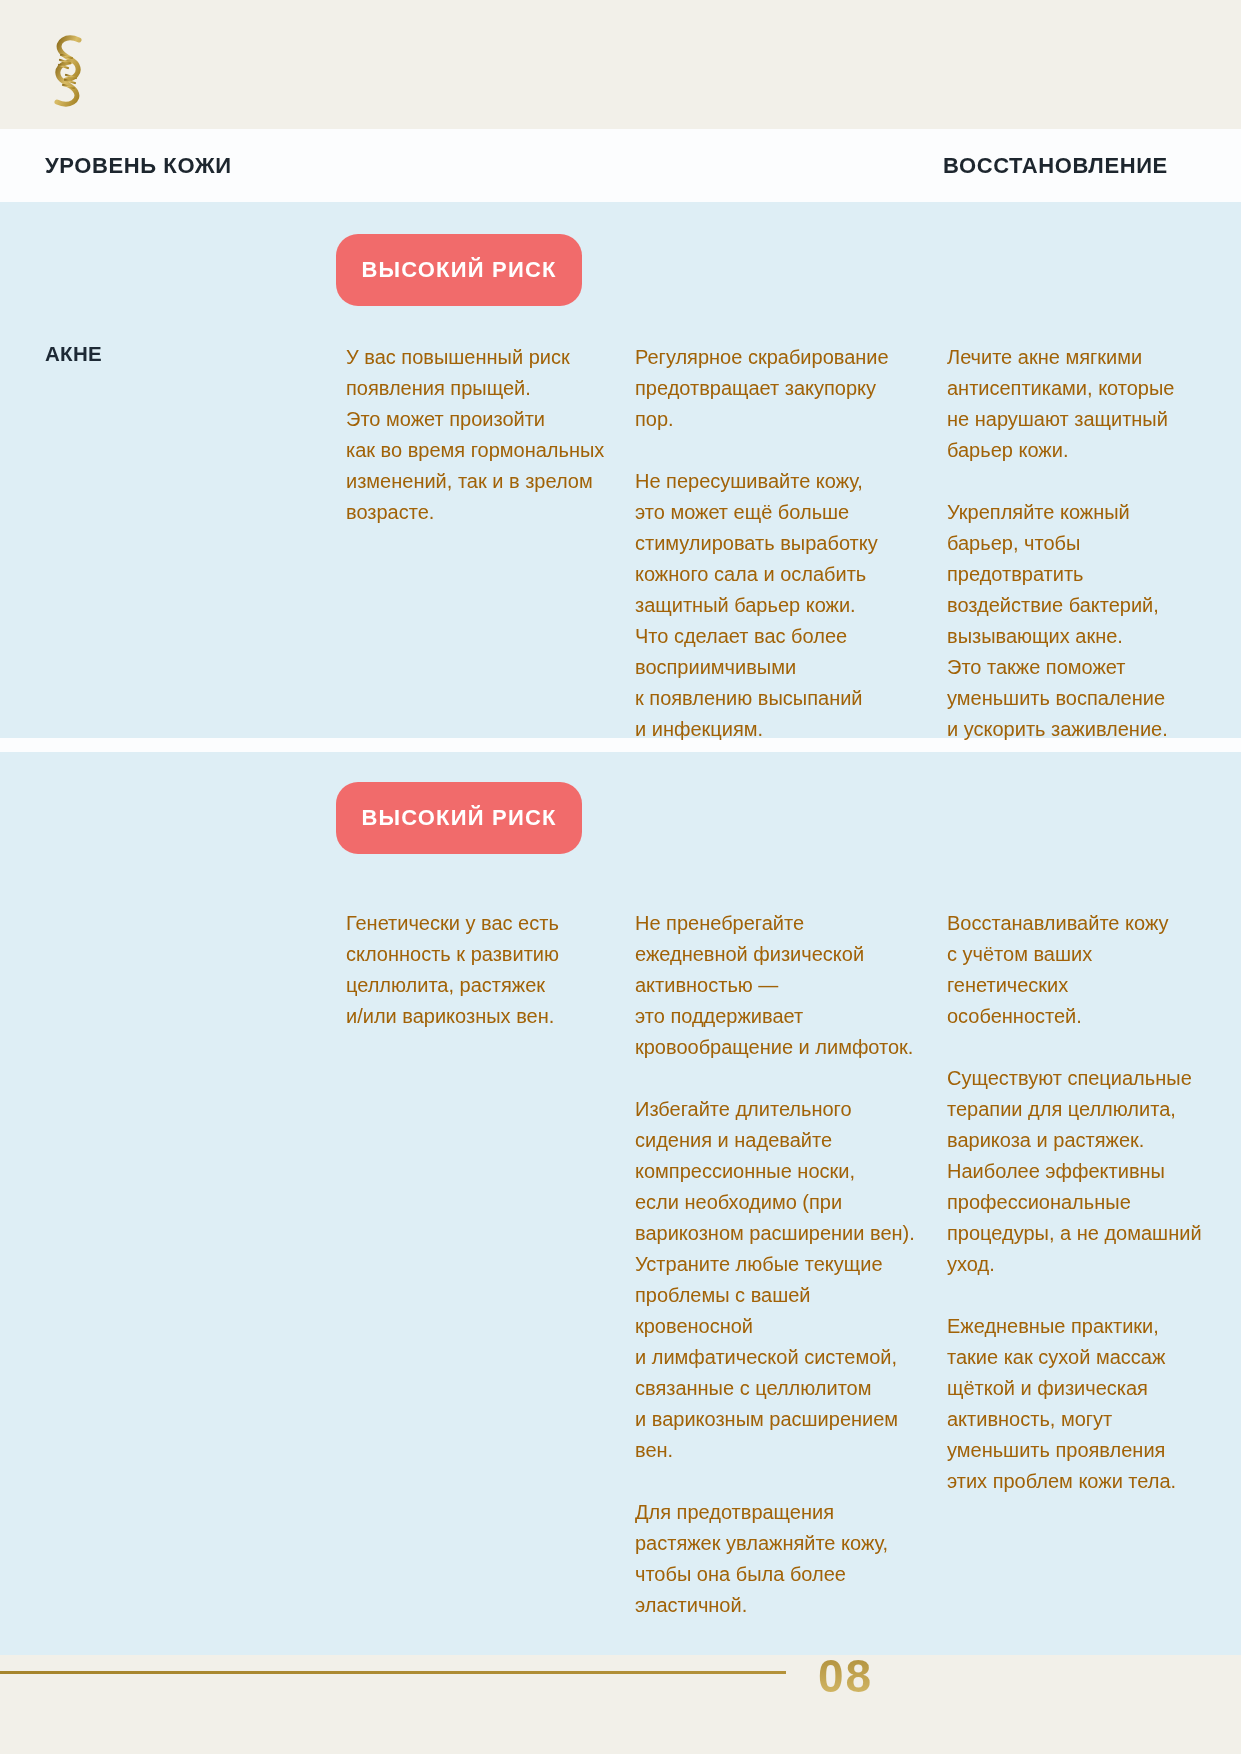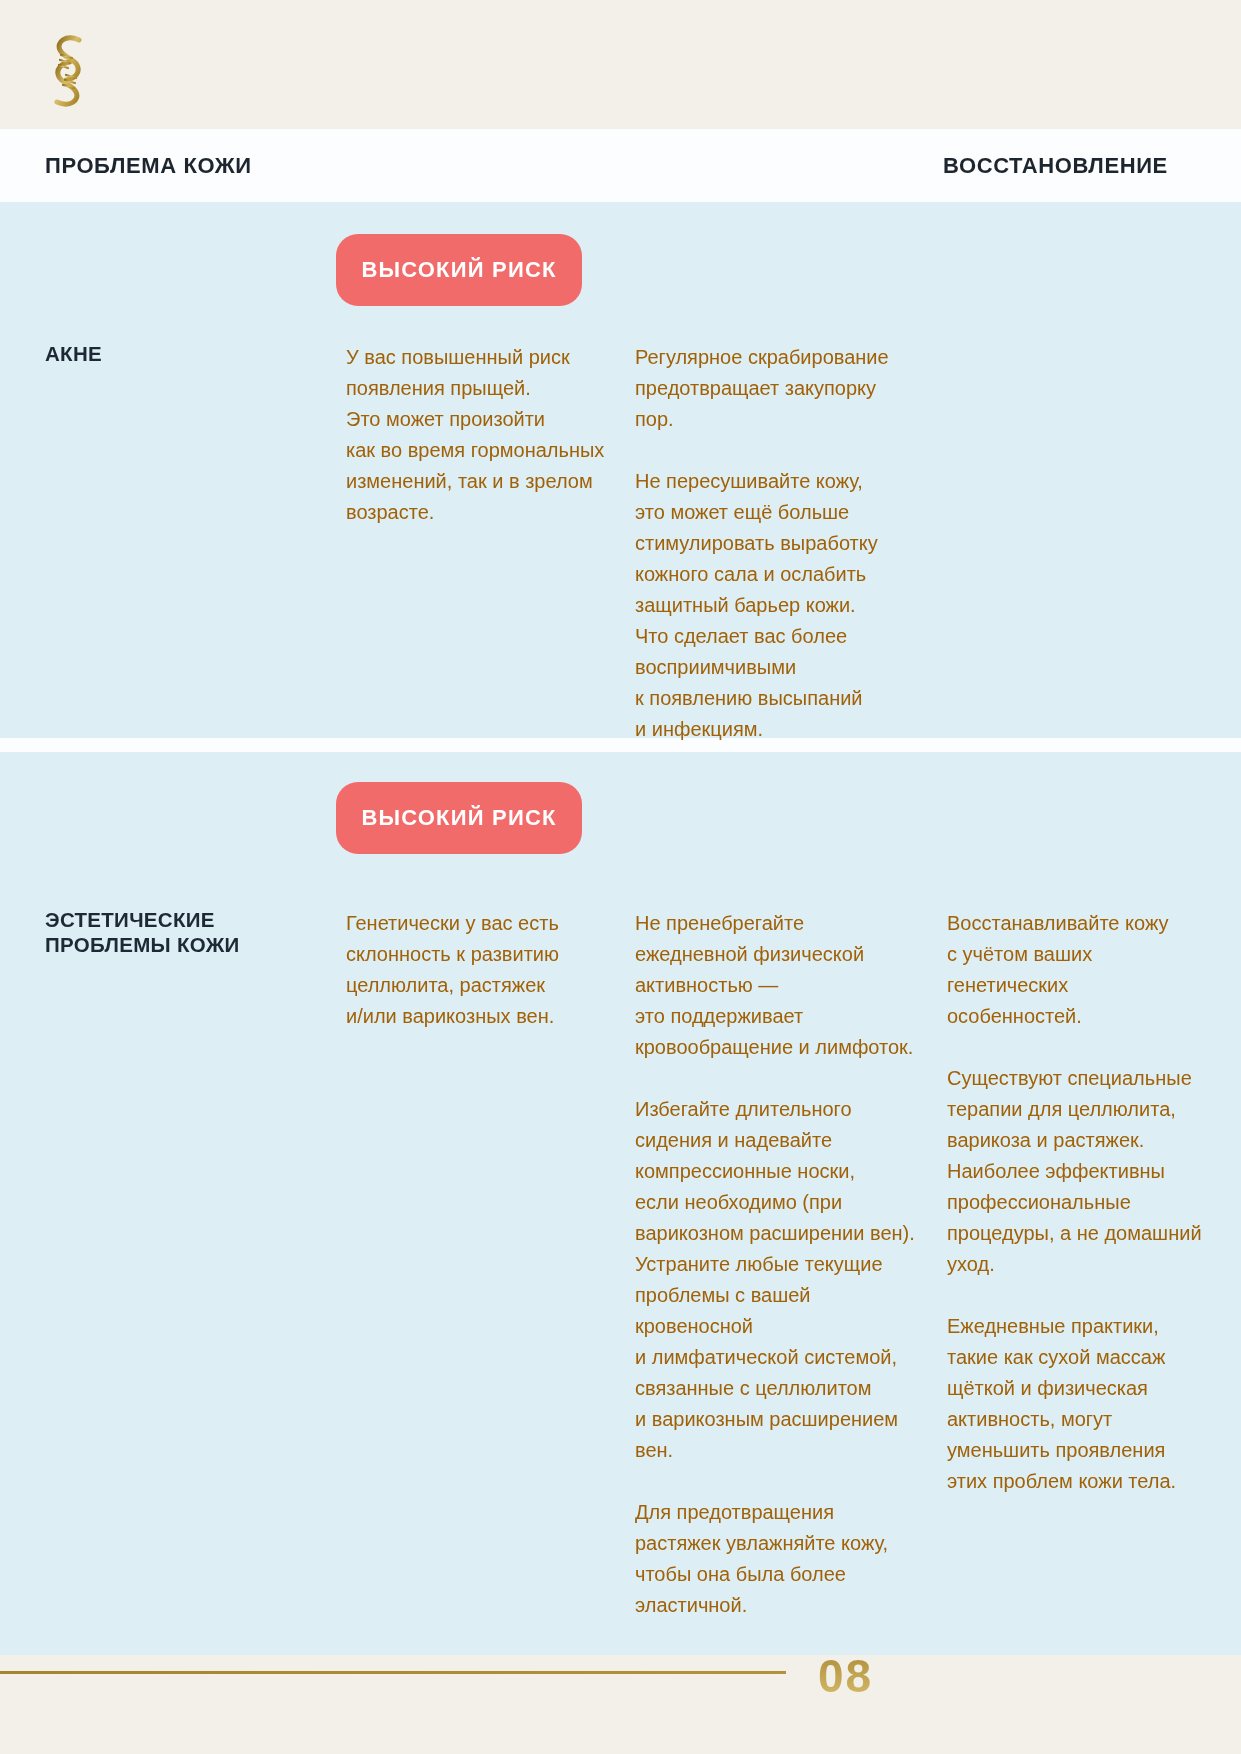--- a/index.html
+++ b/index.html
@@ -105,21 +105,21 @@
         <line x1="14" y1="27" x2="24" y2="30"></line>
         <line x1="13" y1="32" x2="22" y2="35"></line>
         <line x1="20" y1="42" x2="30" y2="45"></line>
         <line x1="19" y1="47" x2="29" y2="50"></line>
         <line x1="17" y1="52" x2="28" y2="55"></line>
       </g>
     </svg>
   </div>
 
   <div class="header-band">
-    <div class="col-head ch1">ПРОБЛЕМА КОЖИ</div>
+    <div class="col-head ch1">УРОВЕНЬ КОЖИ</div>
     <div class="col-head ch4">ВОССТАНОВЛЕНИЕ</div>
   </div>
 
   <div class="panel panel1">
     <div class="risk-badge badge1">ВЫСОКИЙ РИСК</div>
     <div class="cell problem-label c1 row-top">АКНЕ</div>
     <div class="cell c2 row-top">У вас повышенный риск
 появления прыщей.
 Это может произойти
 как во время гормональных
@@ -134,26 +134,37 @@
 стимулировать выработку
 кожного сала и ослабить
 защитный барьер кожи.
 Что сделает вас более
 восприимчивыми
 к появлению высыпаний
 и инфекциям.
 Избегайте самостоятельного
 выдавливания, чтобы
 предотвратить рубцы.</div>
+    <div class="cell c4 row-top">Лечите акне мягкими
+антисептиками, которые
+не нарушают защитный
+барьер кожи.
+
+Укрепляйте кожный
+барьер, чтобы
+предотвратить
+воздействие бактерий,
+вызывающих акне.
+Это также поможет
+уменьшить воспаление
+и ускорить заживление.</div>
   </div>
 
   <div class="panel panel2">
     <div class="risk-badge badge2">ВЫСОКИЙ РИСК</div>
-    <div class="cell problem-label c1 row-top">ЭСТЕТИЧЕСКИЕ
-ПРОБЛЕМЫ КОЖИ</div>
     <div class="cell c2 row-top">Генетически у вас есть
 склонность к развитию
 целлюлита, растяжек
 и/или варикозных вен.</div>
     <div class="cell c3 row-top">Не пренебрегайте
 ежедневной физической
 активностью —
 это поддерживает
 кровообращение и лимфоток.
 

